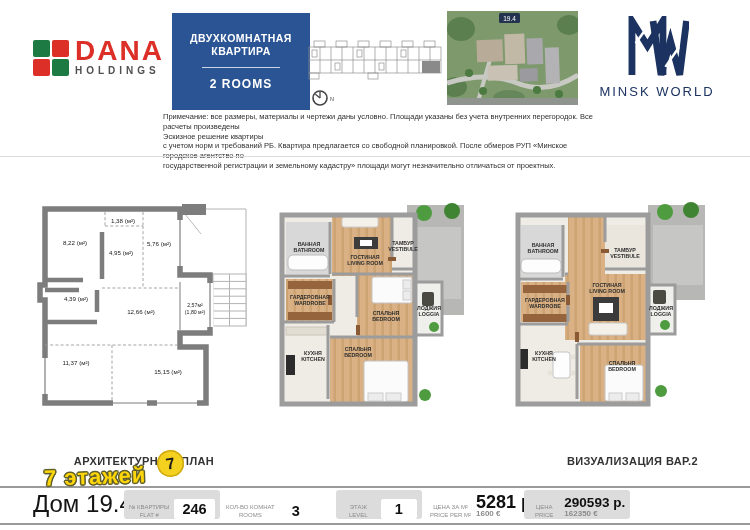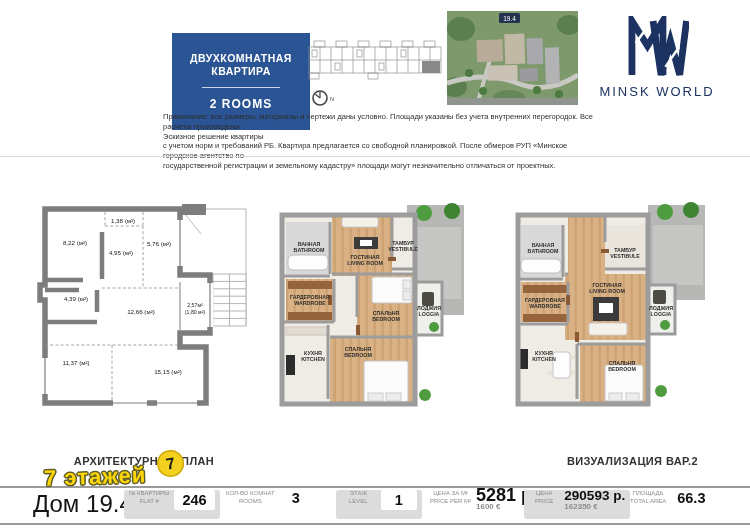--- a/index.html
+++ b/index.html
@@ -10,21 +10,21 @@
   
   .dana{left:33px;top:37px;display:flex;align-items:flex-start;gap:6px;}
   .dana-grid{width:36px;height:36px;display:grid;grid-template-columns:17px 17px;grid-template-rows:17px 17px;gap:2px;margin-top:3px;}
   .dana-grid div{border-radius:2px;}
   .sq-g{background:#1d7a43;} .sq-r{background:#dc2f27;}
   .dana-name{font-size:28px;font-weight:800;color:#dc2f27;letter-spacing:2px;line-height:27px;}
   .dana-sub{font-size:10px;font-weight:700;color:#4f4f4f;letter-spacing:4px;margin-top:1px;}
 
   
   .titlebox{left:172px;top:13px;width:138px;height:97px;background:#2a5493;color:#fff;
-            display:flex;flex-direction:column;align-items:center;justify-content:center;text-align:center;margin-top:20px;}
+            display:flex;flex-direction:column;align-items:center;justify-content:center;text-align:center;}
   .tb1{font-size:10.5px;font-weight:700;letter-spacing:.5px;line-height:13px;}
   .tb-div{width:78px;height:1px;background:rgba(255,255,255,.75);margin:9px 0;}
   .tb2{font-size:12px;font-weight:700;letter-spacing:1px;}
 
   
   .mw-text{left:597px;top:84px;width:120px;text-align:center;font-size:13px;font-weight:400;
            letter-spacing:2px;color:#1c3361;}
 
   
   .disc{left:163px;top:112px;width:440px;font-size:7.5px;line-height:9.8px;color:#2e2e2e;}
@@ -37,37 +37,49 @@
           box-shadow:inset 0 0 0 1.5px #cfa913;display:flex;align-items:center;justify-content:center;
           font-size:16px;font-weight:800;color:#1a1a1a;transform:rotate(-10deg);z-index:6;}
   .stamp7{left:44px;top:464px;font-size:22px;font-weight:800;color:#ffd60a;transform:rotate(-2deg);z-index:6;
           text-shadow:-1.5px 0 #60602c,1.5px 0 #60602c,0 -1.5px #60602c,0 1.5px #60602c,
                       -1px -1px #60602c,1px 1px #60602c,-1px 1px #60602c,1px -1px #60602c;
           letter-spacing:1px;}
 
   
   .fline{left:0;width:750px;height:1.5px;background:#9a9a9a;}
   .house{left:33px;top:490px;font-size:24px;color:#141414;}
-  .cell{top:490px;height:29px;display:flex;align-items:flex-start;gap:5px;}
+  .cell{top:490px;height:29px;display:flex;align-items:flex-end;gap:5px;}
   .cell.gray{background:#dcdcdc;border-radius:3px;padding:0 5px;}
   .clabel{font-size:6px;line-height:7.5px;color:#8c8c8c;text-align:center;white-space:nowrap;}
   .cval{font-size:14.5px;font-weight:700;color:#101010;white-space:nowrap;}
   .cmoney{display:flex;flex-direction:column;line-height:11px;}
   .csub{font-size:8px;color:#8c8c8c;font-weight:700;}
 
   svg text{font-family:"Liberation Sans",sans-serif;}
   .plan-area{font-size:6.2px;fill:#1a1a1a;text-anchor:middle;}
   .plan-area-sm{font-size:5.2px;fill:#1a1a1a;text-anchor:middle;}
   .viz-label{font-size:5.3px;font-weight:700;fill:#2e2e2e;text-anchor:middle;}
 </style>
 </head>
 <body>
 
 <div class="page">
 
+  <div class="abs dana">
+    <div class="dana-grid">
+      <div class="sq-g"></div>
+        <div class="sq-r"></div>
+      <div class="sq-r"></div>
+        <div class="sq-g"></div>
+    </div>
+    <div>
+      <div class="dana-name">DANA</div>
+      <div class="dana-sub">HOLDINGS</div>
+    </div>
+  </div>
 
   <div class="abs titlebox">
     <div class="tb1">ДВУХКОМНАТНАЯ</div>
     <div class="tb1">КВАРТИРА</div>
     <div class="tb-div"></div>
     <div class="tb2">2 ROOMS</div>
   </div>
 
   <svg class="abs" style="left:308px;top:34px" width="137" height="52" viewBox="0 0 137 52">
     <g stroke="#909090" stroke-width="0.7" fill="none">
@@ -422,21 +434,14 @@
     <div class="clabel" style="padding:0 6px;">
       <div>ЦЕНА</div>
       <div>PRICE</div>
     </div>
     <div class="cmoney">
       <span class="cval" style="font-size:13.5px">290593 р.</span>
       <span class="csub">162350 €</span>
     </div>
   </div>
 
-  <div class="abs cell" style="left:630px">
-    <div class="clabel">
-      <div>ПЛОЩАДЬ</div>
-      <div>TOTAL AREA</div>
-    </div>
-    <div class="cval" style="padding:0 6px;">66.3</div>
-  </div>
 
 </div>
 
 </body></html>

